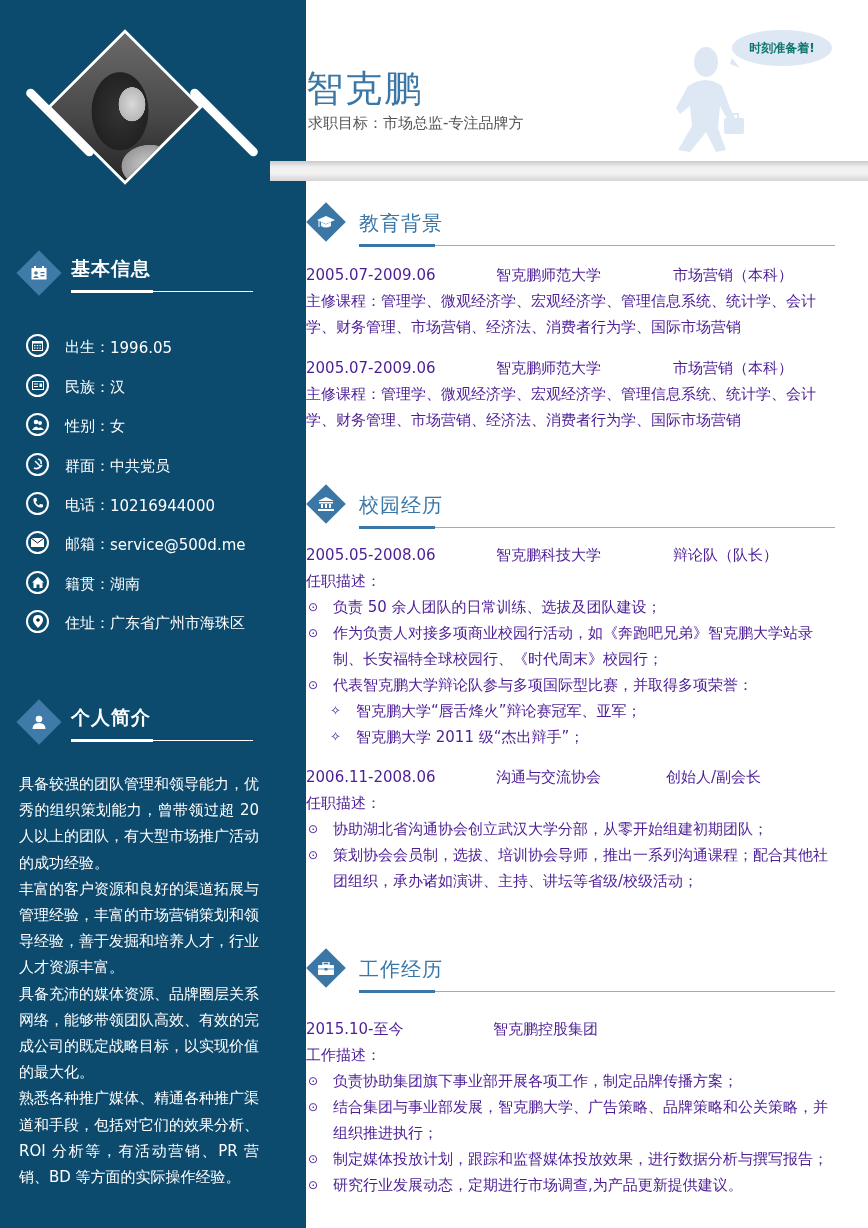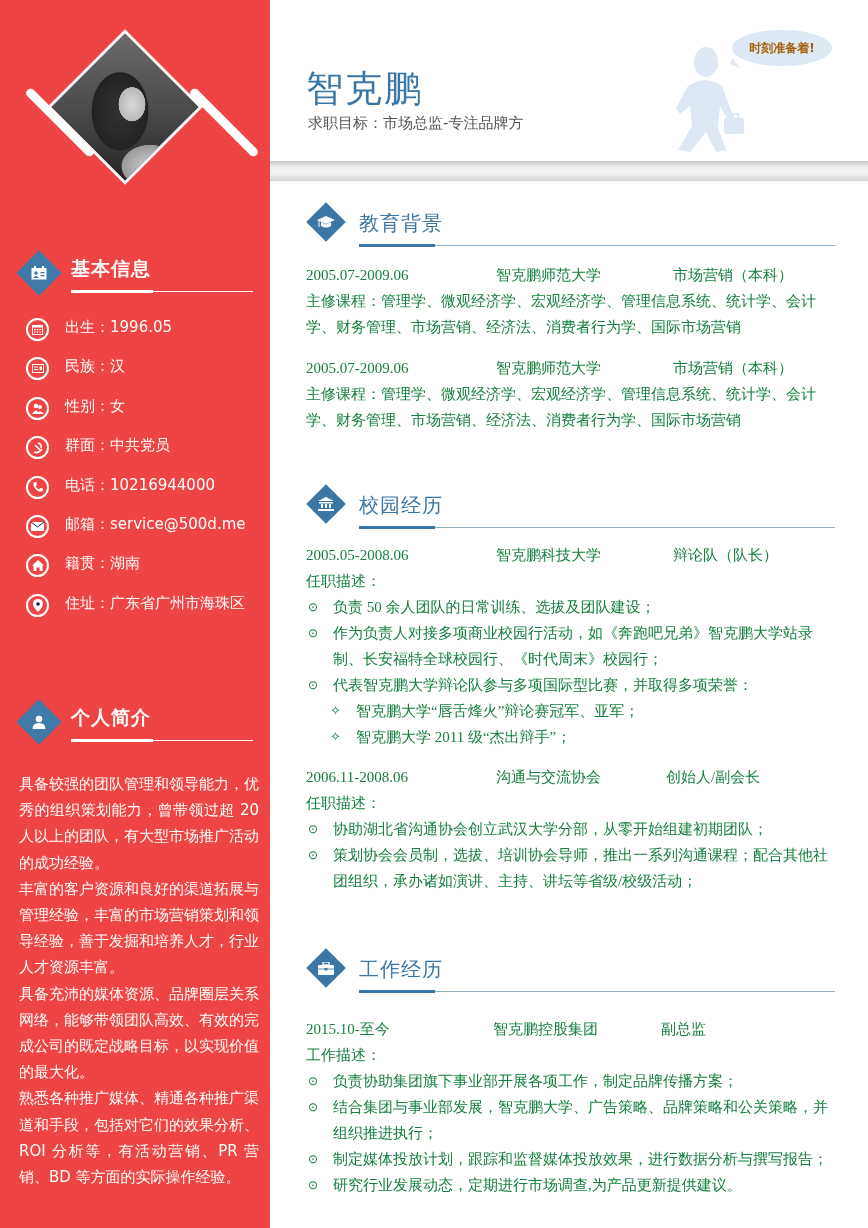--- a/index.html
+++ b/index.html
@@ -1,22 +1,22 @@
 <!DOCTYPE html>
 <html><head>
 <meta charset="utf-8">
 <style>
   * { box-sizing: border-box; margin: 0; padding: 0; }
   html, body { width: 868px; height: 1228px; background: #ffffff; overflow: hidden; }
   body { position: relative; font-family: "DejaVu Sans", "Liberation Sans", sans-serif; }
 
   
   .sidebar {
-    position: absolute; left: 0; top: 0; width: 270px; height: 1228px;
-    background: #ef4444; color: #ffffff;
+    position: absolute; left: 0; top: 0; width: 306px; height: 1228px;
+    background: #0c4a6e; color: #ffffff;
   }
   .photo-wrap { position: absolute; left: 0; top: 0; width: 270px; height: 200px; }
   .photo-bar {
     position: absolute; height: 9px; width: 92px; background: #ffffff; border-radius: 5px;
   }
   .photo-bar.left { left: 14px; top: 118px; transform: rotate(45deg); }
   .photo-bar.right { left: 178px; top: 118px; transform: rotate(45deg); }
   .photo-diamond {
     position: absolute; left: 70px; top: 52px; width: 110px; height: 110px;
     transform: rotate(45deg); border: 3px solid #ffffff; overflow: hidden;
@@ -48,21 +48,21 @@
     color: #ffffff; letter-spacing: 1px;
   }
   .side-underline-thick {
     position: absolute; left: 53px; top: 38px; width: 82px; height: 3px; background: #ffffff;
   }
   .side-underline-thin {
     position: absolute; left: 135px; top: 39px; width: 100px; height: 1px; background: #ffffff;
   }
 
   .info-list { position: absolute; left: 26px; top: 318px; width: 240px; }
-  .info-item { display: flex; align-items: flex-start; height: 39.4px; }
+  .info-item { display: flex; align-items: flex-end; height: 39.4px; }
   .info-icon {
     width: 23px; height: 23px; border: 2px solid #ffffff; border-radius: 50%;
     display: flex; align-items: center; justify-content: center; margin-right: 16px; flex: none;
   }
   .info-text { font-size: 15px; color: #ffffff; white-space: nowrap; }
 
   .bio {
     position: absolute; left: 19px; top: 771px; width: 240px;
     font-size: 15px; line-height: 26.2px; color: #ffffff; text-align: justify;
   }
@@ -73,21 +73,21 @@
   .name {
     position: absolute; left: 36px; top: 64px; font-size: 37px; color: #3a76a6; letter-spacing: 2px;
   }
   .objective {
     position: absolute; left: 38px; top: 114px; font-size: 15px; color: #555555;
   }
   .mascot { position: absolute; left: 380px; top: 28px; width: 190px; height: 130px; }
   .bubble {
     position: absolute; left: 82px; top: 2px; width: 100px; height: 36px; border-radius: 50%;
     background: #dde8f4; display: flex; align-items: center; justify-content: center;
-    color: #a16207; font-size: 12px; font-weight: bold;
+    color: #0f766e; font-size: 12px; font-weight: bold;
   }
   .header-bar {
     position: absolute; left: 270px; top: 161px; width: 598px; height: 20px;
     background: linear-gradient(180deg, #c9c9c9 0%, #efefef 30%, #f3f3f3 60%, #d5d5d5 100%);
   }
 
   
   .section { position: absolute; left: 306px; width: 530px; }
   .sec-head { position: relative; height: 48px; }
   .sec-diamond {
@@ -97,21 +97,21 @@
   .sec-icon {
     position: absolute; left: 8px; top: 8px; width: 24px; height: 24px;
     display: flex; align-items: center; justify-content: center;
   }
   .sec-title {
     position: absolute; left: 53px; top: 8px; font-size: 20px; color: #3a76a6; letter-spacing: 1px;
   }
   .sec-line-thick { position: absolute; left: 53px; top: 42px; width: 76px; height: 3px; background: #3a76a6; }
   .sec-line-thin { position: absolute; left: 129px; top: 43px; width: 400px; height: 1px; background: #8fb0c9; }
 
-  .entry { font-size: 15px; color: #15803d; line-height: 26px; margin-top: 10px; font-family: Liberation Serif, serif; }
+  .entry { font-size: 15px; color: #4c1d95; line-height: 26px; margin-top: 10px; }
   .entry-row { display: flex; height: 26px; }
   .entry-row .c1 { width: 190px; }
   .entry-row .c2 { width: 177px; }
   .entry-row .c3 { flex: 1; }
   .entry-body { line-height: 26px; }
   .bullet { display: flex; }
   .bullet .mark { width: 27px; flex: none; font-size: 12px; padding-left: 2px; }
   .sub-bullet { display: flex; padding-left: 24px; }
   .sub-bullet .mark { width: 26px; flex: none; font-size: 13px; }
 </style>
@@ -388,21 +388,20 @@
     </div>
     <div class="sec-title">工作经历</div>
     <div class="sec-line-thick"></div>
     <div class="sec-line-thin"></div>
   </div>
 
   <div class="entry" style="margin-top:20px;">
     <div class="entry-row">
       <span class="c1" style="width:187px;">2015.10-至今</span>
       <span class="c2" style="width:168px;">智克鹏控股集团</span>
-      <span class="c3">副总监</span>
     </div>
     <div>工作描述：</div>
     <div class="bullet">
         <span class="mark">⊙</span>
         <span>负责协助集团旗下事业部开展各项工作，制定品牌传播方案；</span>
       </div>
     <div class="bullet">
         <span class="mark">⊙</span>
         <span>结合集团与事业部发展，智克鹏大学、广告策略、品牌策略和公关策略，并组织推进执行；</span>
       </div>

